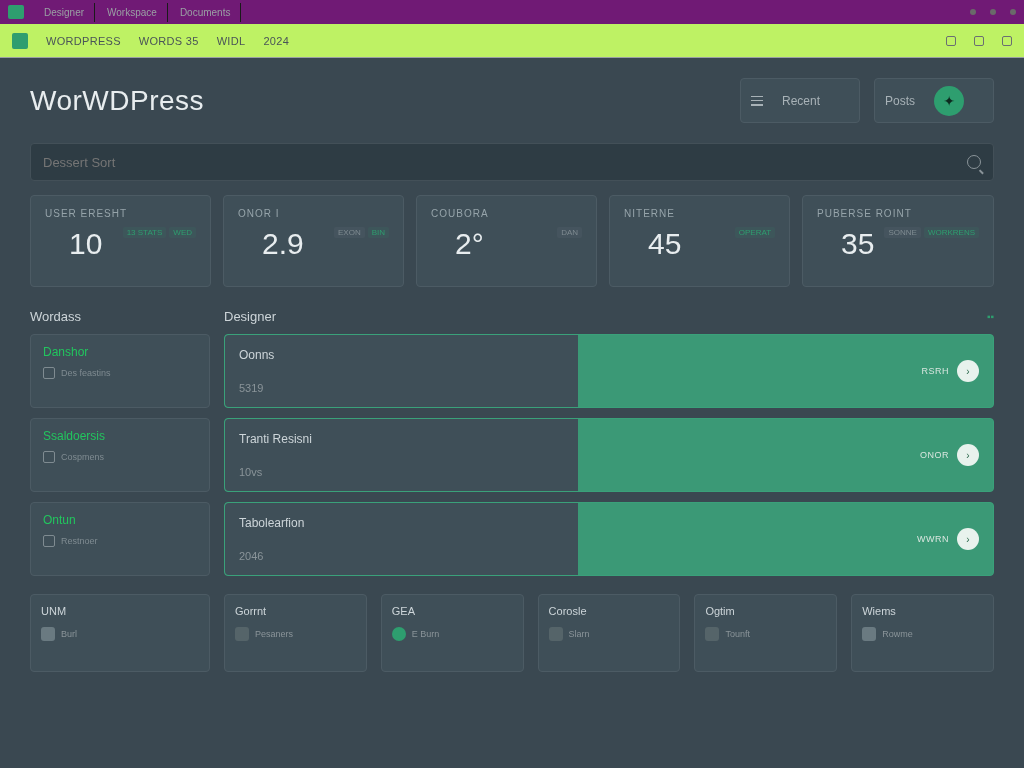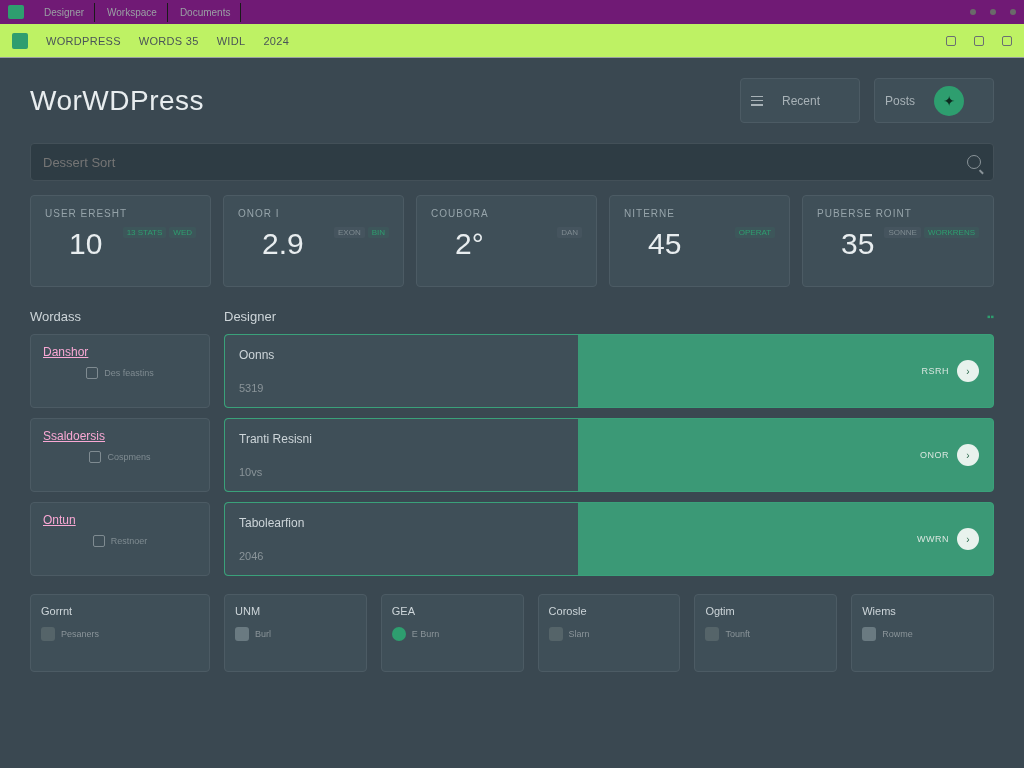--- a/index.html
+++ b/index.html
@@ -45,22 +45,22 @@
   .chip.dark { color:#7f8b91; background:rgba(127,139,145,.1);}
 
   
   .main { display: grid; grid-template-columns: 180px 1fr; gap: 14px; padding: 0 30px; }
 
   .section-head { display:flex; align-items:center; padding: 6px 0 10px; }
   .section-head .sh-label { color:#cdd5d9; font-size:13px; font-weight:500;}
   .sh-right { margin-left:auto; color:#2e9e6f; font-size:10px;}
 
   .side-card { background:#3f4f58; border:1px solid #4c5b64; border-radius:4px; padding:10px 12px; margin-bottom:10px; min-height:74px;}
-  .side-card .sc-title { color:#f9a8d4; font-size:12px; margin-bottom:8px;text-decoration:underline;}
-  .side-card .sc-sub { color:#7f8b91; font-size:9px; display:flex; align-items:center; gap:6px;justify-content:center;}
+  .side-card .sc-title { color:#22c55e; font-size:12px; margin-bottom:8px;}
+  .side-card .sc-sub { color:#7f8b91; font-size:9px; display:flex; align-items:center; gap:6px;}
   .tiny-icn { width:12px; height:12px; border:1px solid #7f8b91; border-radius:2px;}
 
   .bar { background:#3b9976; border:1px solid #3aa17a; border-radius:4px; padding:10px 14px; margin-bottom:10px; min-height:74px; display:flex; align-items:center; position:relative;}
   .bar::before { content:""; position:absolute; left:0; top:0; bottom:0; width:46%; background:#3f4f58; border-top-left-radius:4px; border-bottom-left-radius:4px;}
   .bar-content { position:relative; z-index:1; display:flex; width:100%; align-items:center;}
   .bar-left { display:flex; flex-direction:column; gap:20px;}
   .bar-title { color:#cdd5d9; font-size:12px;}
   .bar-sub { color:#8a9499; font-size:11px;}
   .bar-right { margin-left:auto; display:flex; align-items:center; gap:8px;}
   .bar-tag { color:#d8e6df; font-size:9px; letter-spacing:.5px;}
@@ -245,34 +245,34 @@
           <div class="bar-tag">WWRN</div>
           <div class="circ">›</div>
         </div>
       </div>
     </div>
   </div>
 </div>
 
 <div class="bcols">
   <div class="bcol">
+    <div class="bcol-h">UNM</div>
+    <div class="bcol-row">
+        <div class="bcol-icn shield"></div>
+        <span>Burl</span>
+      </div>
+  </div>
+  <div class="bcol">
     <div class="bcol-h">Gorrnt</div>
     <div class="bcol-row">
         <div class="bcol-icn"></div>
         <span>Pesaners</span>
       </div>
   </div>
   <div class="bcol">
-    <div class="bcol-h">UNM</div>
-    <div class="bcol-row">
-        <div class="bcol-icn shield"></div>
-        <span>Burl</span>
-      </div>
-  </div>
-  <div class="bcol">
     <div class="bcol-h">GEA</div>
     <div class="bcol-row">
         <div class="bcol-icn green"></div>
         <span>E Burn</span>
       </div>
   </div>
   <div class="bcol">
     <div class="bcol-h">Corosle</div>
     <div class="bcol-row">
         <div class="bcol-icn"></div>

